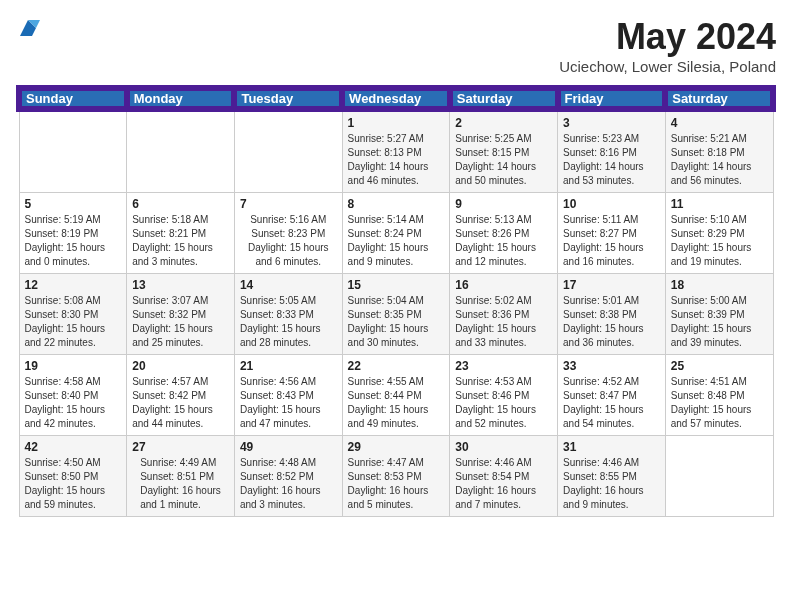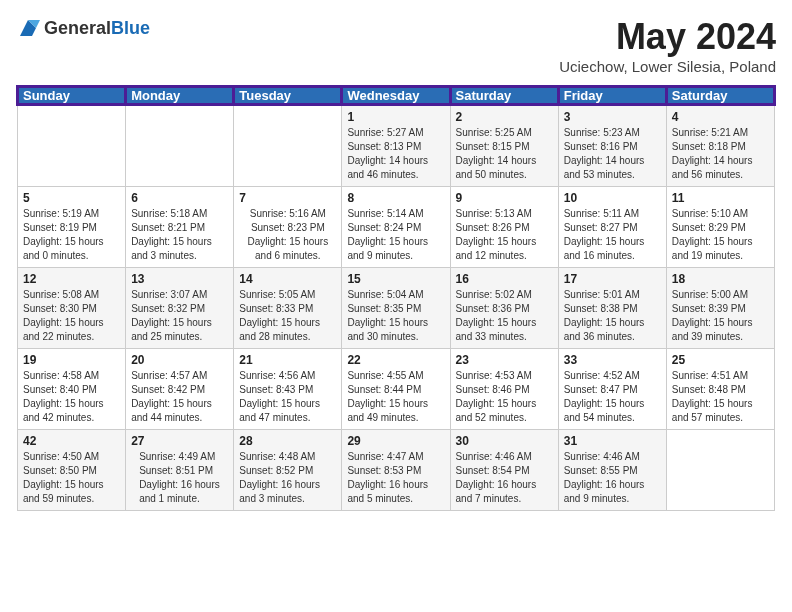--- a/index.html
+++ b/index.html
@@ -52,21 +52,21 @@
       border-collapse: collapse;
       table-layout: fixed;
     }
     thead tr th {
       background-color: #2a6db5;
       color: #fff;
       font-size: 13px;
       font-weight: bold;
       padding: 0 4px;
       text-align: left;
-      border: 3px solid #4c1d95;
+      border: 6px solid #4c1d95;
     }
     tbody tr td {
       border: 1px solid #ccc;
       vertical-align: top;
       padding: 4px 5px;
       font-size: 10.5px;
       color: #333;
       height: 80px;
       background: #fff;
     }
@@ -90,23 +90,20 @@
   </style>
 </head>
 <body>
 
 <div class="header">
   <div class="logo">
     <svg class="logo-icon" viewBox="0 0 30 30" xmlns="http://www.w3.org/2000/svg">
       <polygon points="5,25 15,5 25,15 20,25" fill="#1a6bb5"></polygon>
       <polygon points="15,5 25,15 30,5" fill="#4da6e0"></polygon>
     </svg>
-    <div>
-      <span class="logo-text-general">General</span><span class="logo-text-blue">Blue</span>
-    </div>
   </div>
   <div class="title-block">
     <div class="month-title">May 2024</div>
     <div class="location">Uciechow, Lower Silesia, Poland</div>
   </div>
 </div>
 
 <table>
   <thead>
     <tr>
@@ -288,21 +285,21 @@
 Sunset: 8:50 PM
 Daylight: 15 hours and 59 minutes.</div>
         </td>
         <td>
           <div class="day-num">27</div>
           <div class="cell-info" style="white-space: pre-line; margin-left: 8px;">Sunrise: 4:49 AM
 Sunset: 8:51 PM
 Daylight: 16 hours and 1 minute.</div>
         </td>
         <td>
-          <div class="day-num">28</div>
+          <div class="day-num">49</div>
           <div class="cell-info" style="white-space: pre-line;">Sunrise: 4:48 AM
 Sunset: 8:52 PM
 Daylight: 16 hours and 3 minutes.</div>
         </td>
         <td>
           <div class="day-num">29</div>
           <div class="cell-info" style="white-space: pre-line;">Sunrise: 4:47 AM
 Sunset: 8:53 PM
 Daylight: 16 hours and 5 minutes.</div>
         </td>

